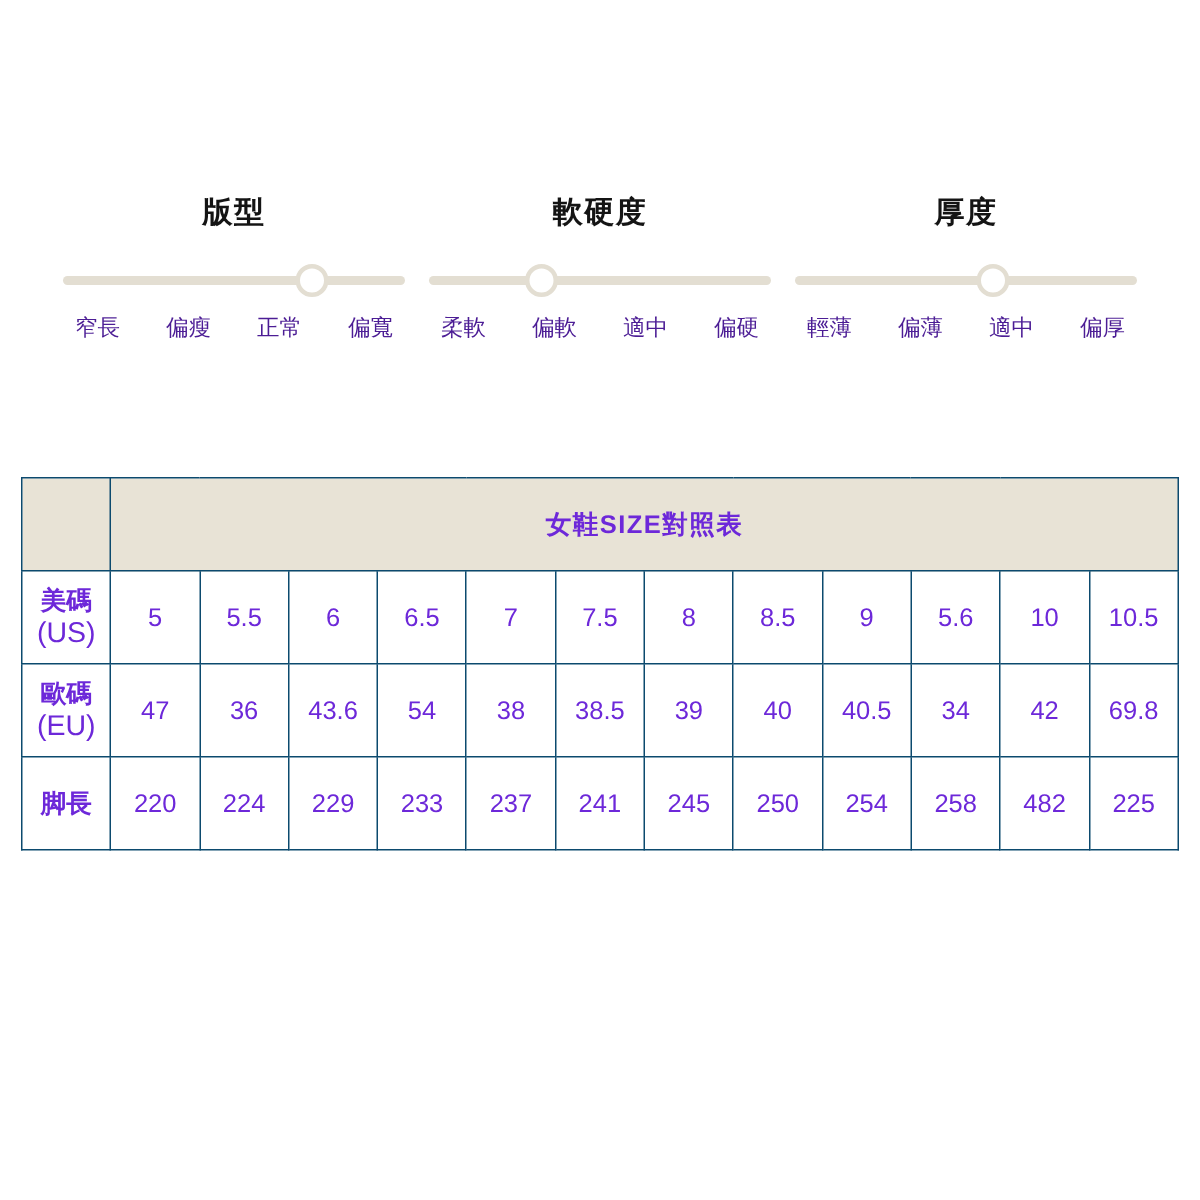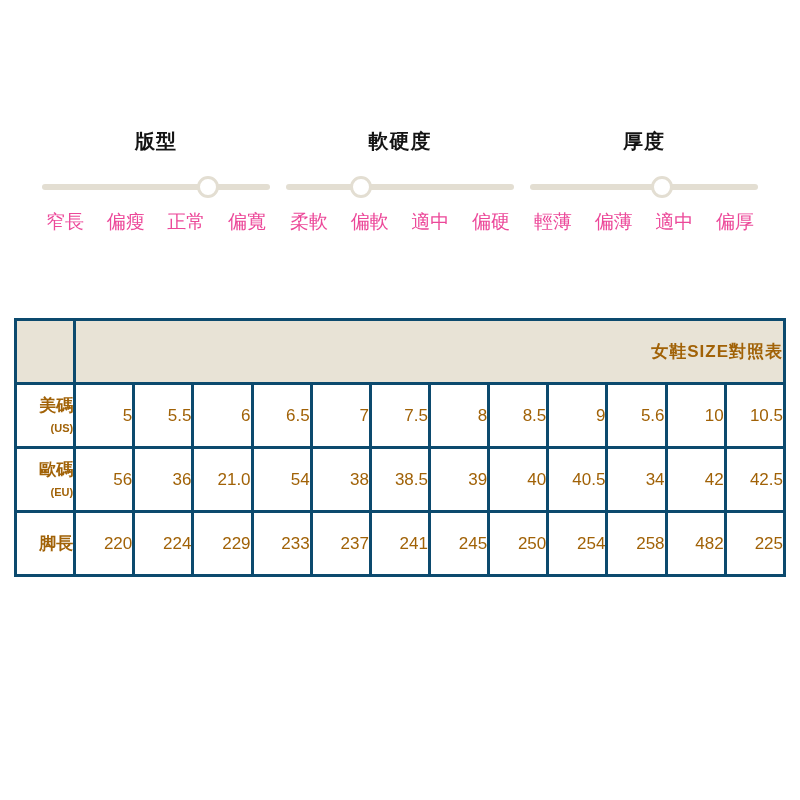--- a/index.html
+++ b/index.html
@@ -70,43 +70,43 @@
     box-sizing: border-box;
     transform: translateX(-50%);
   }
   .slider-labels {
     display: flex;
     width: 236px;
     justify-content: space-between;
     margin-top: 10px;
   }
   .slider-labels span {
-    font-size: 19px;
-    color: #ec4899;
+    font-size: 15px;
+    color: #4c1d95;
     width: 54px;
     text-align: center;
   }
 
   
   .size-table-wrap {
     position: absolute;
     top: 318px;
     left: 14px;
     width: 772px;
   }
   table.size-table {
     border-collapse: collapse;
     width: 772px;
     table-layout: fixed;
   }
   table.size-table td {
-    border: 3px solid #0c4a6e;
-    text-align: right;
+    border: 1px solid #0c4a6e;
+    text-align: center;
     font-size: 17px;
-    color: #a16207;
+    color: #6d28d9;
     height: 61px;
     padding: 0;
   }
   td.head-cell {
     background: #e8e3d6;
     font-weight: bold;
     font-size: 20px;
     letter-spacing: 1px;
     height: 64px;
   }
@@ -117,22 +117,22 @@
     background: #ffffff;
   }
   td.corner-cell {
     background: #e8e3d6;
   }
   td.val-cell {
     width: 54px;
     font-size: 17px;
   }
   .row-label .unit {
-    font-size: 11px;
-    font-weight: bold;
+    font-size: 19px;
+    font-weight: normal;
   }
 </style>
 </head>
 <body>
 
 <div class="page">
 
   <div class="sliders">
 
     <div class="slider-group">
@@ -199,32 +199,32 @@
           <td class="val-cell">8.5</td>
           <td class="val-cell">9</td>
           <td class="val-cell">5.6</td>
           <td class="val-cell">10</td>
           <td class="val-cell">10.5</td>
         </tr>
 
 
         <tr>
           <td class="row-label"><span>歐碼</span><span class="unit">(EU)</span></td>
-          <td class="val-cell">56</td>
+          <td class="val-cell">47</td>
           <td class="val-cell">36</td>
-          <td class="val-cell">21.0</td>
+          <td class="val-cell">43.6</td>
           <td class="val-cell">54</td>
           <td class="val-cell">38</td>
           <td class="val-cell">38.5</td>
           <td class="val-cell">39</td>
           <td class="val-cell">40</td>
           <td class="val-cell">40.5</td>
           <td class="val-cell">34</td>
           <td class="val-cell">42</td>
-          <td class="val-cell">42.5</td>
+          <td class="val-cell">69.8</td>
         </tr>
 
         <tr>
           <td class="row-label"><span>脚長</span><span class="unit"></span></td>
           <td class="val-cell">220</td>
           <td class="val-cell">224</td>
           <td class="val-cell">229</td>
           <td class="val-cell">233</td>
           <td class="val-cell">237</td>
           <td class="val-cell">241</td>

